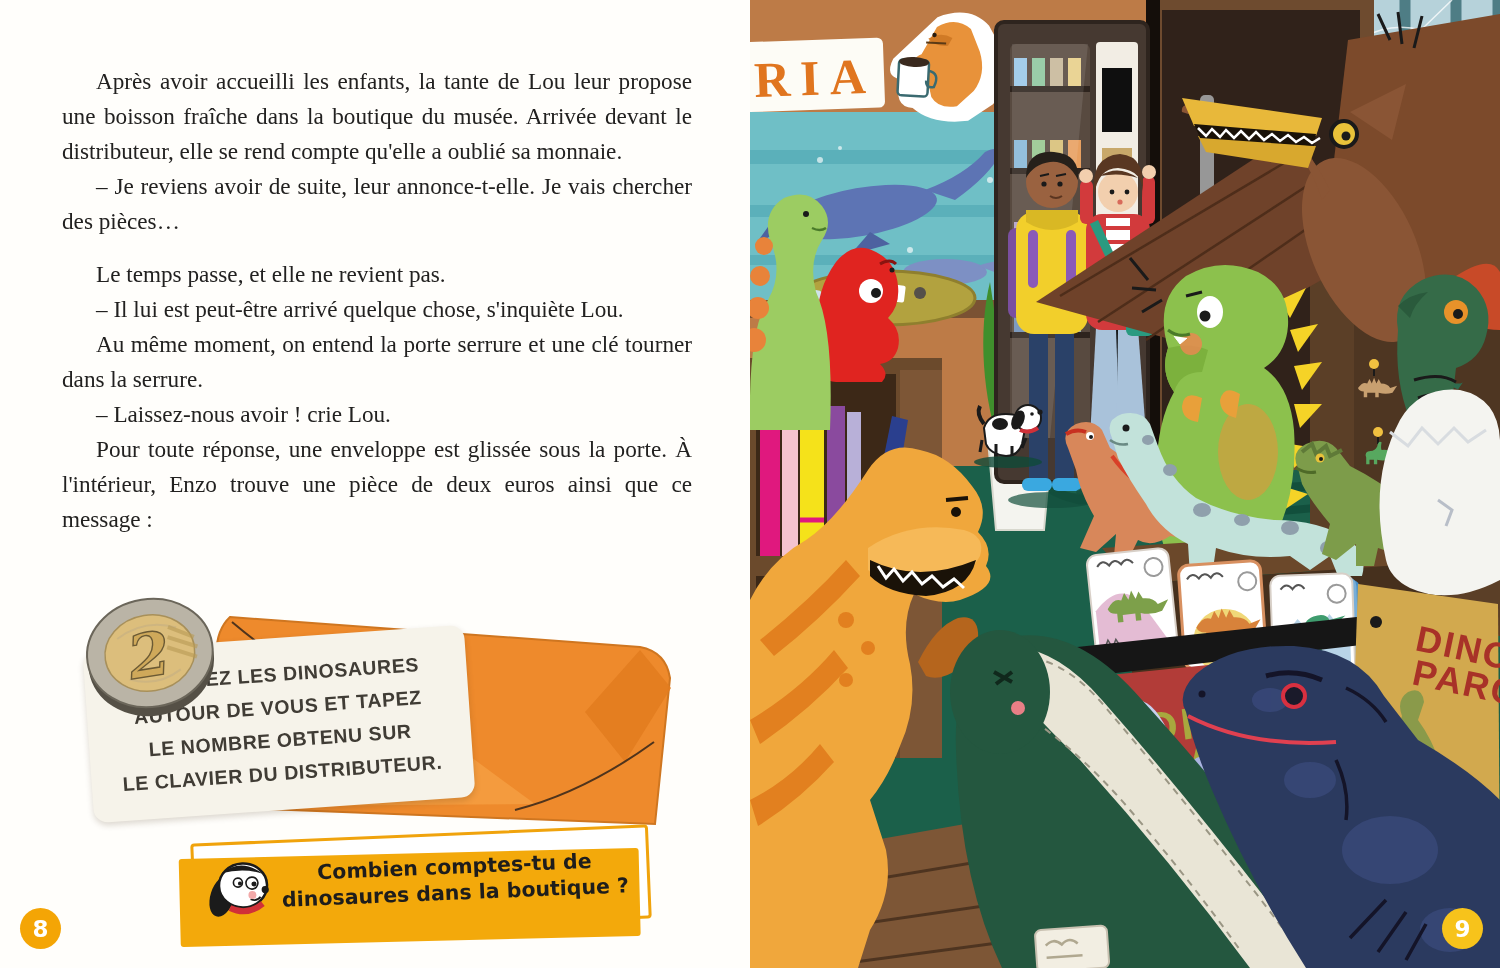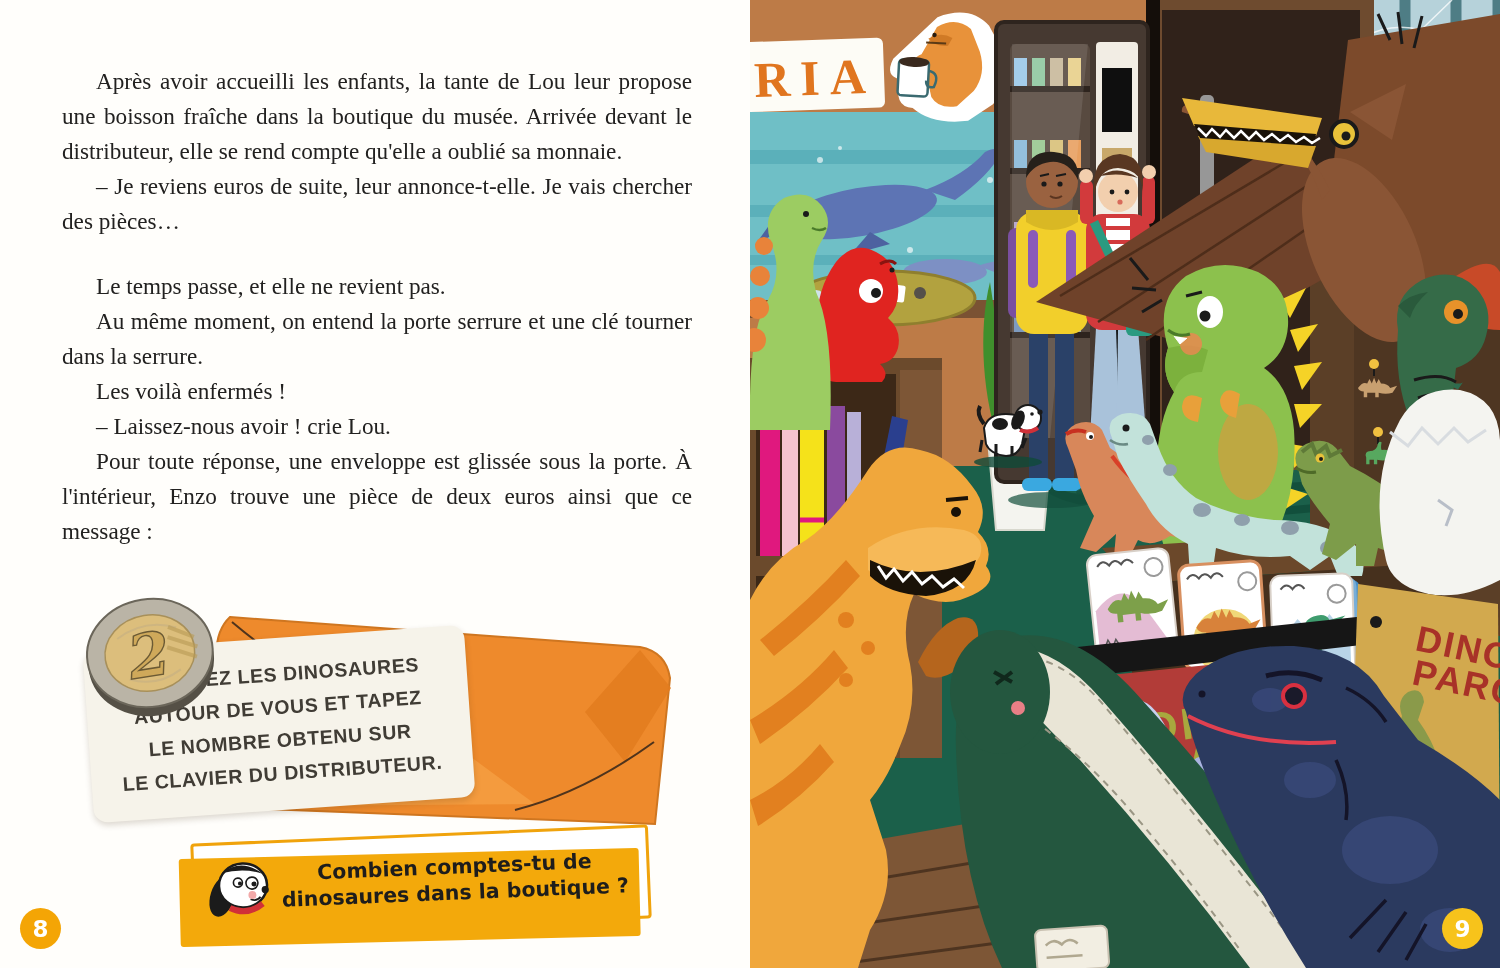--- a/index.html
+++ b/index.html
@@ -3,21 +3,21 @@
 <meta charset="utf-8">
 <style>
   html,body{margin:0;padding:0;background:#888;}
   .book{position:relative;width:1500px;height:968px;background:#fffefb;overflow:hidden;display:flex;}
   .page-left{position:relative;width:750px;height:964px;background:#fffefb;}
   .page-right{position:relative;width:750px;height:968px;}
   .story{position:absolute;left:62px;top:64px;width:630px;
     font-family:"Liberation Serif",serif;font-size:23.2px;line-height:35px;
     color:#222120;text-align:justify;}
   .story p{margin:0;text-indent:34px;}
-  .story p.gap{margin-top:30px;}
+  .story p.gap{margin-top:18px;}
   
   .envelope-scene{position:absolute;left:80px;top:592px;width:640px;height:265px;}
   .envelope-scene svg{position:absolute;left:0;top:0;}
   .note-card{position:absolute;left:8px;top:46px;width:382px;height:172px;background:#f6f3ea;
     border-radius:14px;transform:rotate(-4deg);box-shadow:0 3px 6px rgba(60,40,10,.18);
     display:flex;flex-direction:column;align-items:center;justify-content:center;
     font-family:"Liberation Sans",sans-serif;font-weight:700;font-size:19.5px;line-height:33px;
     letter-spacing:.6px;color:#403c35;white-space:nowrap;}
   .coin{position:absolute;left:428px;top:88px;width:140px;height:130px;}
   
@@ -37,24 +37,24 @@
   .illu{position:absolute;left:0;top:0;}
 </style>
 </head>
 <body>
 
 <div class="book">
 
   <div class="page-left">
     <div class="story">
       <p>Après avoir accueilli les enfants, la tante de Lou leur propose une boisson fraîche dans la boutique du musée. Arrivée devant le distributeur, elle se rend compte qu'elle a oublié sa monnaie.</p>
-      <p>– Je reviens euros de suite, leur annonce-t-elle. Je vais chercher des pièces…</p>
+      <p>– Je reviens avoir de suite, leur annonce-t-elle. Je vais chercher des pièces…</p>
       <p class="gap">Le temps passe, et elle ne revient pas.</p>
+      <p>– Il lui est peut-être arrivé quelque chose, s'inquiète Lou.</p>
       <p>Au même moment, on entend la porte serrure et une clé tourner dans la serrure.</p>
-      <p>Les voilà enfermés !</p>
       <p>– Laissez-nous avoir ! crie Lou.</p>
       <p>Pour toute réponse, une enveloppe est glissée sous la porte. À l'intérieur, Enzo trouve une pièce de deux euros ainsi que ce message :</p>
     </div>
 
     <div class="envelope-scene">
       <svg width="640" height="265" viewBox="0 0 640 265">
         <path d="M150,25 L560,55 Q586,60 590,86 L575,232 L185,217 Q160,214 157,191 L137,70 Q134,40 150,25 Z" fill="#ee8a2c" stroke="#cf7620" stroke-width="2"></path>
         <polygon points="560,58 591,96 545,170 505,120" fill="#e27c1f" opacity="0.9"></polygon>
         <polygon points="190,214 350,135 455,212" fill="#f49b3e"></polygon>
         <path d="M152,30 Q235,100 330,132" fill="none" stroke="#33251a" stroke-width="2" opacity="0.85"></path>

